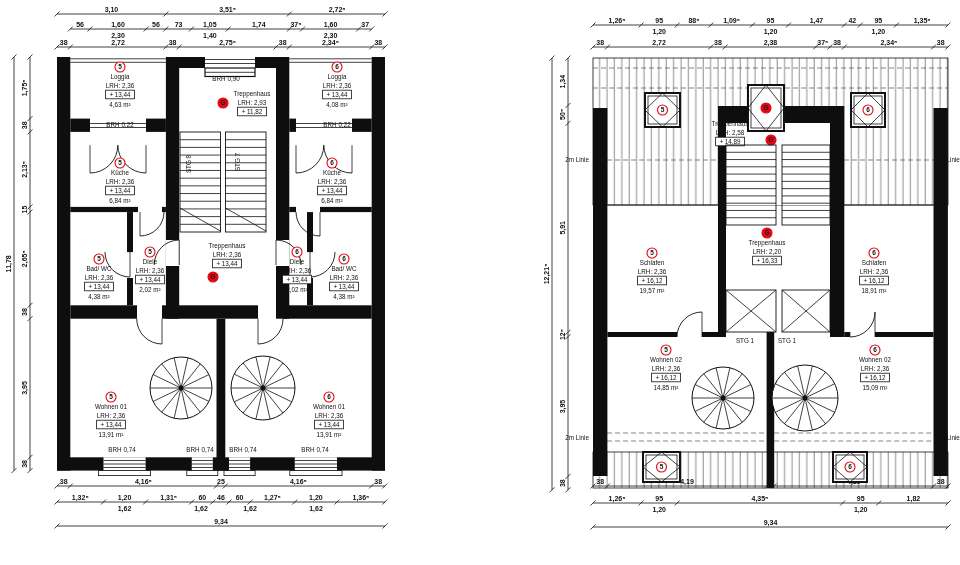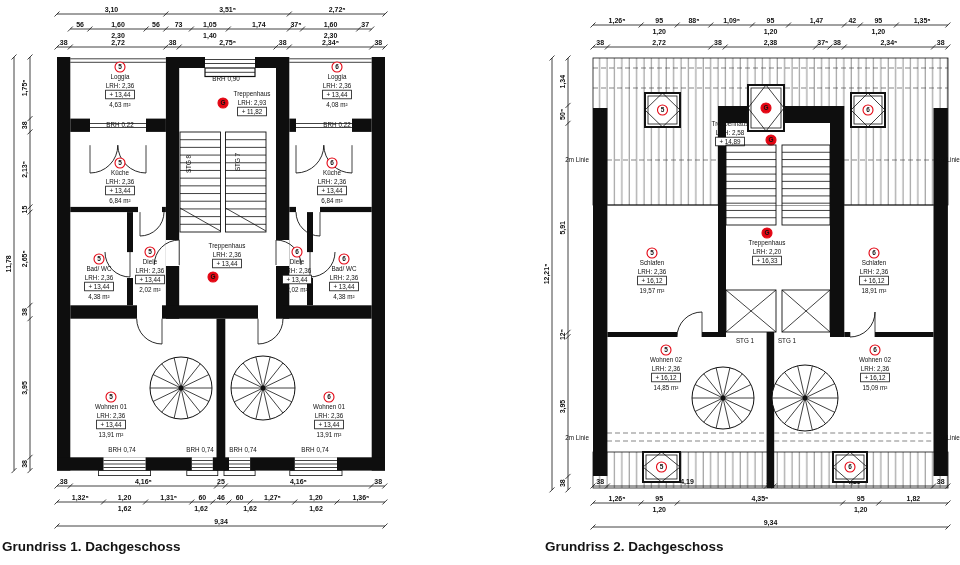--- a/index.html
+++ b/index.html
@@ -730,15 +730,13 @@
         <g>
           <rect x="303" y="452" width="34" height="30" fill="#fff" stroke="#111" stroke-width="2"></rect>
           <rect x="306" y="455" width="28" height="24" fill="none" stroke="#111" stroke-width="0.8"></rect>
           <path d="M 320 452 L 337 467 L 320 482 L 303 467 Z" fill="none" stroke="#111" stroke-width="0.8"></path>
           <circle cx="320" cy="467" r="5" fill="#fff" stroke="#e30613" stroke-width="1.1"></circle>
           <text x="320" y="469.3" text-anchor="middle" font-size="6.5" font-weight="bold" fill="#e30613">6</text>
         </g>
       </g>
     </svg>
 
-  <div class="caption" id="c1">Grundriss 1. Dachgeschoss</div>
-  <div class="caption" id="c2">Grundriss 2. Dachgeschoss</div>
 </div>
 
 </body></html>

